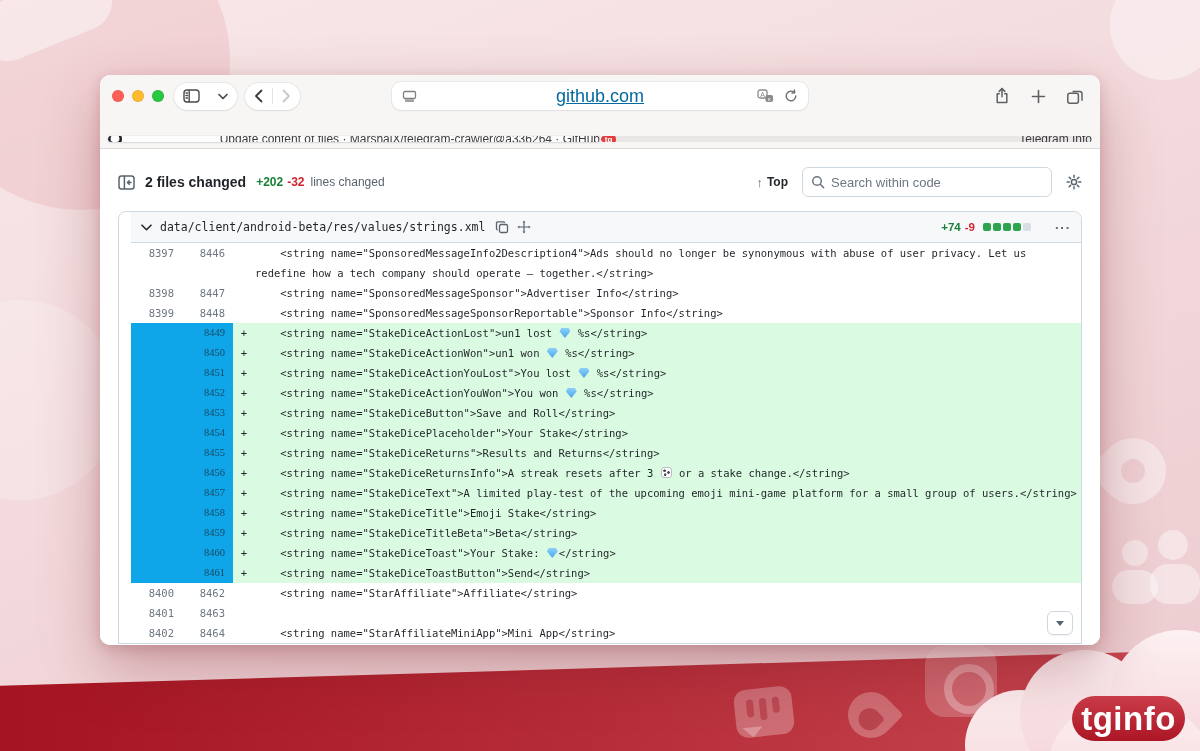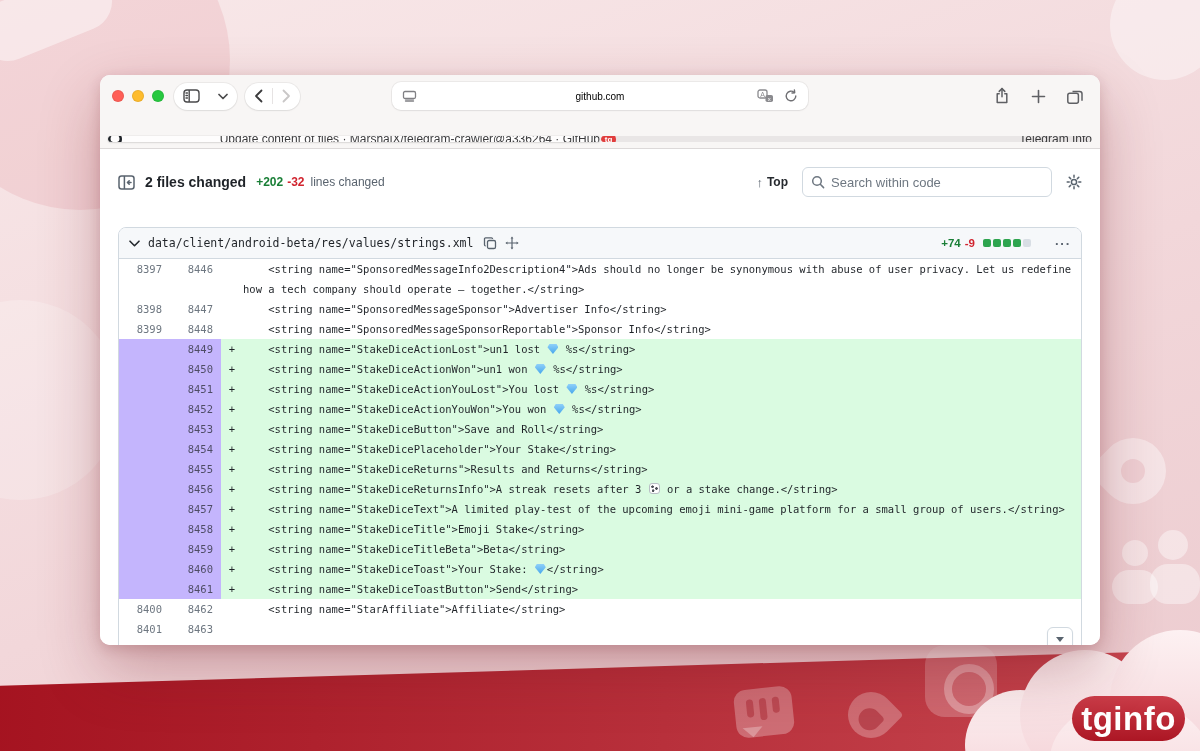--- a/index.html
+++ b/index.html
@@ -74,21 +74,21 @@
     background:#fff; border-radius:14px; height:27px; display:flex; align-items:center;
     box-shadow:0 0 0 1px rgba(0,0,0,.05), 0 1px 2px rgba(0,0,0,.06); margin-right:8px;
   }
   .pill-btn { display:flex; align-items:center; justify-content:center; padding:0 9px; height:100%; }
   .pill .divider { width:1px; height:16px; background:#e6e3e3; }
   .urlbar {
     position:absolute; left:0; right:0; margin:0 auto; width:416px; height:28px;
     background:#fff; border-radius:9px; box-shadow:0 0 0 1px rgba(0,0,0,.05), 0 1px 2px rgba(0,0,0,.05);
     display:flex; align-items:center; justify-content:center;
   }
-  .urlbar .url-text { font-size:10px; color:#000000; }
+  .urlbar .url-text { font-size:18px; color:#0369a1;text-decoration:underline; }
   .url-left { position:absolute; left:10px; display:flex; }
   .url-right { position:absolute; right:10px; display:flex; gap:10px; align-items:center; }
   .toolbar-right { position:absolute; right:16px; display:flex; gap:20px; align-items:center; }
 
   .tabstrip { height:31px; display:flex; gap:1px; padding:0 8px 6px; }
   .tab {
     border-radius:8px; display:flex; align-items:center; justify-content:space-between; gap:6px;
     font-size:12px; color:#3b3b3d; overflow:hidden; white-space:nowrap;margin-top:19px;
   }
   .tab.active { flex:0 0 50%; background:#fefdfd; box-shadow:0 1px 2px rgba(0,0,0,.10), 0 0 0 1px rgba(0,0,0,.03); }
@@ -112,43 +112,43 @@
     width:250px; height:30px; border:1px solid #d1d9e0; border-radius:6px; background:#fff;
     display:flex; align-items:center; padding:0 8px; gap:6px;
   }
   .search-box input {
     border:none; outline:none; flex:1; font-size:13px; color:#1f2328;
     font-family:"Liberation Sans", sans-serif; background:transparent;
   }
   .search-box input::placeholder { color:#6e7781; }
 
   .file-panel {
-    margin:16px 18px; border:1px solid #d1d9e0; border-radius:8px 8px 0 0;
-    overflow:hidden; position:relative;
+    margin:0 18px; border:1px solid #d1d9e0; border-radius:8px 8px 0 0;
+    overflow:hidden; position:relative;padding-left:12px;
   }
   .file-header {
     height:31px; background:#f6f8fa; border-bottom:1px solid #d1d9e0;
     display:flex; align-items:center; padding:0 10px; gap:8px;
   }
   .file-path { font-family:"DejaVu Sans Mono", monospace; font-size:11.5px; color:#1f2328; margin-right:2px; }
   .file-header-right { margin-left:auto; display:flex; align-items:center; gap:4px; }
   .mini-add { color:#1a7f37; font-weight:bold; font-size:11.5px; }
   .mini-del { color:#d1242f; font-weight:bold; font-size:11.5px; }
   .blocks { display:flex; gap:2px; margin-left:4px; }
   .blk { width:8px; height:8px; border-radius:2px; }
   .blk.added { background:#2da44e; }
   .blk.empty { background:#d8dee4; }
   .kebab { color:#59636e; font-weight:bold; font-size:13px; letter-spacing:1px; margin-left:20px; }
 
   .diff-rows { background:#fff; }
   .diff-row { display:flex; font-family:"DejaVu Sans Mono", monospace; font-size:10.5px; line-height:20px; color:#1f2328; }
   .cell-num { flex:0 0 51px; text-align:right; padding-right:8px; color:#6e7781; }
   .cell-marker { flex:0 0 22px; text-align:center; }
   .cell-code { flex:1; white-space:pre-wrap; word-break:break-word; padding-right:2px; }
-  .diff-row.added .cell-num { background:#c4b5fd; color:rgba(31,35,40,.72); }
+  .diff-row.added .cell-num { background:#0ea5e9; color:rgba(31,35,40,.72);font-family:Liberation Serif, serif; }
   .diff-row.added .cell-marker, .diff-row.added .cell-code { background:#dafbe1; }
 
   .emoji { display:inline-block; vertical-align:-1px; }
   .emoji-gem {
     width:11px; height:10px; margin:0 1px;
     background:linear-gradient(180deg,#8fd0f9 0%,#47a7ec 100%);
     clip-path:polygon(50% 100%, 0 32%, 18% 0, 82% 0, 100% 32%);
   }
   .emoji-die {
     width:11px; height:11px; margin:0 1px; background:#fdfdfd;

